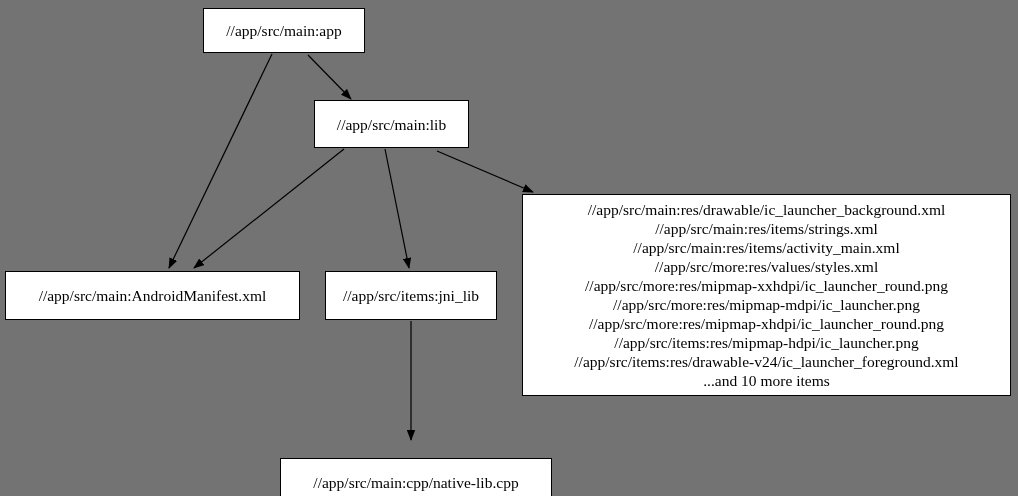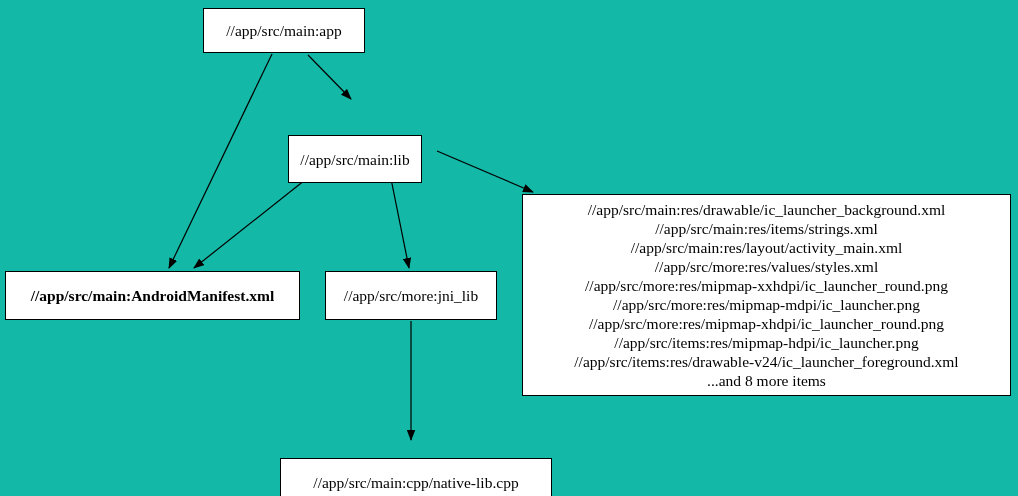--- a/index.html
+++ b/index.html
@@ -4,21 +4,21 @@
 <style>
   * { margin: 0; padding: 0; box-sizing: border-box; }
   html, body {
     background: #ffffff;
     font-family: "Liberation Serif", "DejaVu Serif", serif;
   }
   .canvas {
     position: relative;
     width: 1018px;
     height: 496px;
-    background: #14b8a6;
+    background: #737373;
     overflow: hidden;
   }
   .edges-layer {
     position: absolute;
     left: 0; top: 0;
     width: 1018px;
     height: 496px;
   }
   .edges-layer line { stroke: #000000; stroke-width: 1.2; }
   .node {
@@ -33,22 +33,22 @@
     font-size: 15.5px;
     line-height: 19px;
     white-space: nowrap;
   }
   .node.multiline {
     flex-direction: column;
     justify-content: center;
     padding: 16px 6px;
   }
   #node-app        { left: 203px; top: 8px;   width: 162px; height: 45px; }
-  #node-lib        { left: 288px; top: 100px; width: 134px; height: 48px; margin-top: 35px; }
-  #node-manifest   { left: 5px;   top: 271px; width: 295px; height: 49px; font-weight: bold; }
+  #node-lib        { left: 314px; top: 100px; width: 155px; height: 48px; }
+  #node-manifest   { left: 5px;   top: 271px; width: 295px; height: 49px; }
   #node-jni-lib    { left: 325px; top: 271px; width: 172px; height: 49px; }
   #node-resources  { left: 522px; top: 194px; width: 489px; height: 202px; }
   #node-native-lib { left: 280px; top: 458px; width: 272px; height: 49px; }
 </style>
 </head>
 <body>
 
 <div class="canvas">
 
   <svg class="edges-layer" width="1018" height="496" viewBox="0 0 1018 496" xmlns="http://www.w3.org/2000/svg">
@@ -71,33 +71,33 @@
 
   <div class="node" id="node-lib">
     <span>//app/src/main:lib</span>
   </div>
 
   <div class="node" id="node-manifest">
     <span>//app/src/main:AndroidManifest.xml</span>
   </div>
 
   <div class="node" id="node-jni-lib">
-    <span>//app/src/more:jni_lib</span>
+    <span>//app/src/items:jni_lib</span>
   </div>
 
   <div class="node multiline" id="node-resources">
     <div>//app/src/main:res/drawable/ic_launcher_background.xml</div>
     <div>//app/src/main:res/items/strings.xml</div>
-    <div>//app/src/main:res/layout/activity_main.xml</div>
+    <div>//app/src/main:res/items/activity_main.xml</div>
     <div>//app/src/more:res/values/styles.xml</div>
     <div>//app/src/more:res/mipmap-xxhdpi/ic_launcher_round.png</div>
     <div>//app/src/more:res/mipmap-mdpi/ic_launcher.png</div>
     <div>//app/src/more:res/mipmap-xhdpi/ic_launcher_round.png</div>
     <div>//app/src/items:res/mipmap-hdpi/ic_launcher.png</div>
     <div>//app/src/items:res/drawable-v24/ic_launcher_foreground.xml</div>
-    <div>...and 8 more items</div>
+    <div>...and 10 more items</div>
   </div>
 
   <div class="node" id="node-native-lib">
     <span>//app/src/main:cpp/native-lib.cpp</span>
   </div>
 
 </div>
 
 </body></html>

